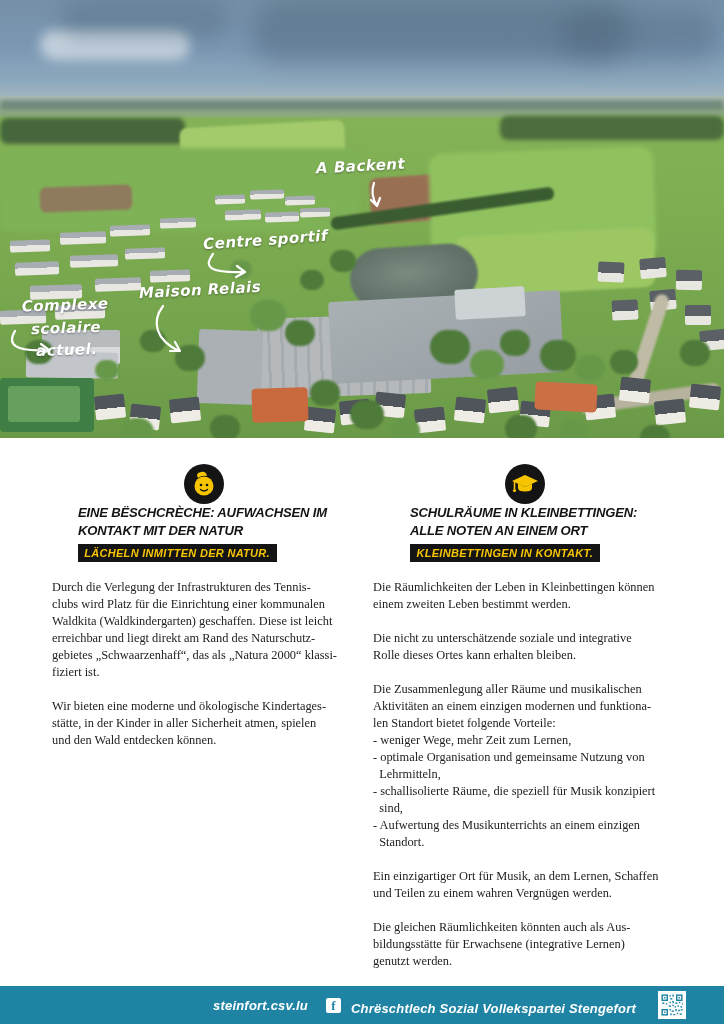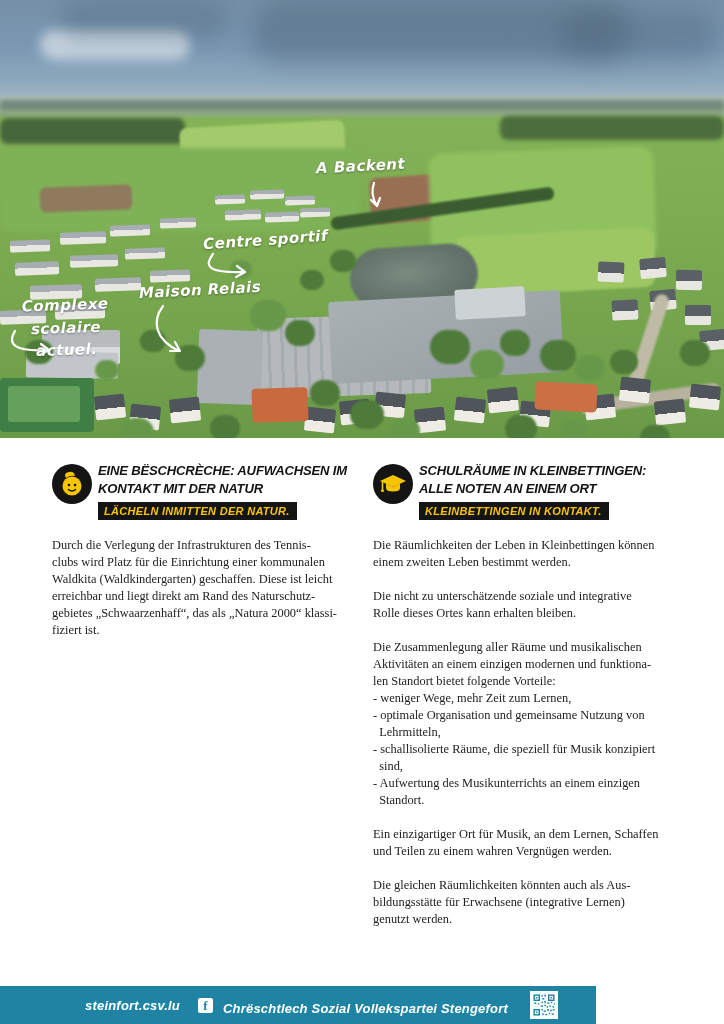--- a/index.html
+++ b/index.html
@@ -17,34 +17,34 @@
   .photo .fields { position:absolute; left:0; top:118px; width:724px; height:320px;
     background:linear-gradient(180deg,#84b257 0%, #7cab50 35%, #73a34c 70%, #6a9a47 100%); }
   .decor { position:absolute; }
   .ann-layer { position:absolute; left:0; top:0; width:724px; height:438px; pointer-events:none; }
   .ann-label { position:absolute; color:#ffffff; font-family:"DejaVu Sans", sans-serif;
     font-style:italic; font-weight:bold; font-size:15px; letter-spacing:.5px;
     text-shadow:0 1px 2px rgba(0,0,0,.35); white-space:pre-line; text-align:center; }
   
   .content { position:absolute; left:0; top:462px; width:724px;
     display:grid; grid-template-columns:1fr 1fr; column-gap:18px; padding:0 48px 0 52px; }
-  .sec-head { display:flex; align-items:flex-start; }
+  .sec-head { display:flex; align-items:center;flex-direction:column; }
   .sec-icon { width:40px; height:40px; flex:0 0 40px; margin-top:2px; }
   .sec-head-text { margin-left:6px; }
   .sec-title { font-family:"Liberation Sans", sans-serif; font-weight:bold; font-style:italic;
     font-size:13.5px; line-height:1.3; color:#141414; letter-spacing:-.2px; white-space:pre-line;
     transform:scaleX(.97); transform-origin:left top; }
   .sec-tagline { display:inline-block; margin-top:5px; background:#141414; color:#f6c500;
     font-weight:bold; font-style:italic; font-size:11px; letter-spacing:.3px;
     padding:3px 7px 3px 6px; }
   .sec-body { margin-top:17px; font-family:"Liberation Serif", serif; font-size:12.4px;
     line-height:17px; color:#222222; }
   .sec-body p { white-space:pre-wrap; margin-bottom:17px; }
   
-  .footer { position:absolute; left:0; top:986px; width:596px; height:38px; background:#1f84a4;
+  .footer { position:absolute; left:0; top:986px; width:724px; height:38px; background:#1f84a4;
     display:flex; align-items:center; justify-content:flex-end; padding-right:38px; }
   .footer .site { color:#fff; font-weight:bold; font-style:italic; font-size:13px; letter-spacing:.2px; }
   .fb-icon { width:15px; height:15px; background:#ffffff; border-radius:2px; margin:0 10px 0 18px;
     display:flex; align-items:flex-end; justify-content:center; color:#1f84a4;
     font-family:"Liberation Serif", serif; font-weight:bold; font-size:13px; line-height:14px; }
   .footer .fb-label { color:#fff; font-weight:bold; font-style:italic; font-size:13px; letter-spacing:.2px;margin-top:7px; }
   .qr { width:28px; height:28px; background:#ffffff; margin-left:22px; padding:2px; }
 </style>
 </head>
 <body>
@@ -185,20 +185,23 @@
         <div class="sec-tagline">LÄCHELN INMITTEN DER NATUR.</div>
       </div>
     </div>
     <div class="sec-body">
         <p>Durch die Verlegung der Infrastrukturen des Tennis-
 clubs wird Platz für die Einrichtung einer kommunalen
 Waldkita (Waldkindergarten) geschaffen. Diese ist leicht
 erreichbar und liegt direkt am Rand des Naturschutz-
 gebietes „Schwaarzenhaff“, das als „Natura 2000“ klassi-
 fiziert ist.</p>
+        <p>Wir bieten eine moderne und ökologische Kindertages-
+stätte, in der Kinder in aller Sicherheit atmen, spielen
+und den Wald entdecken können.</p>
       </div>
   </div>
 
   <div class="col">
     <div class="sec-head">
       <svg class="sec-icon" viewBox="0 0 40 40">
         <circle cx="20" cy="20" r="20" fill="#141414"></circle>
         <polygon points="20,11 33,17 20,23 7,17" fill="#f6c500"></polygon>
         <path d="M13,19.5 L13,24 Q13,27.5 20,27.5 Q27,27.5 27,24 L27,19.5 L20,23 Z" fill="#f6c500"></path>
         <path d="M9.5,18 L9.5,25" stroke="#f6c500" stroke-width="1.6"></path>

